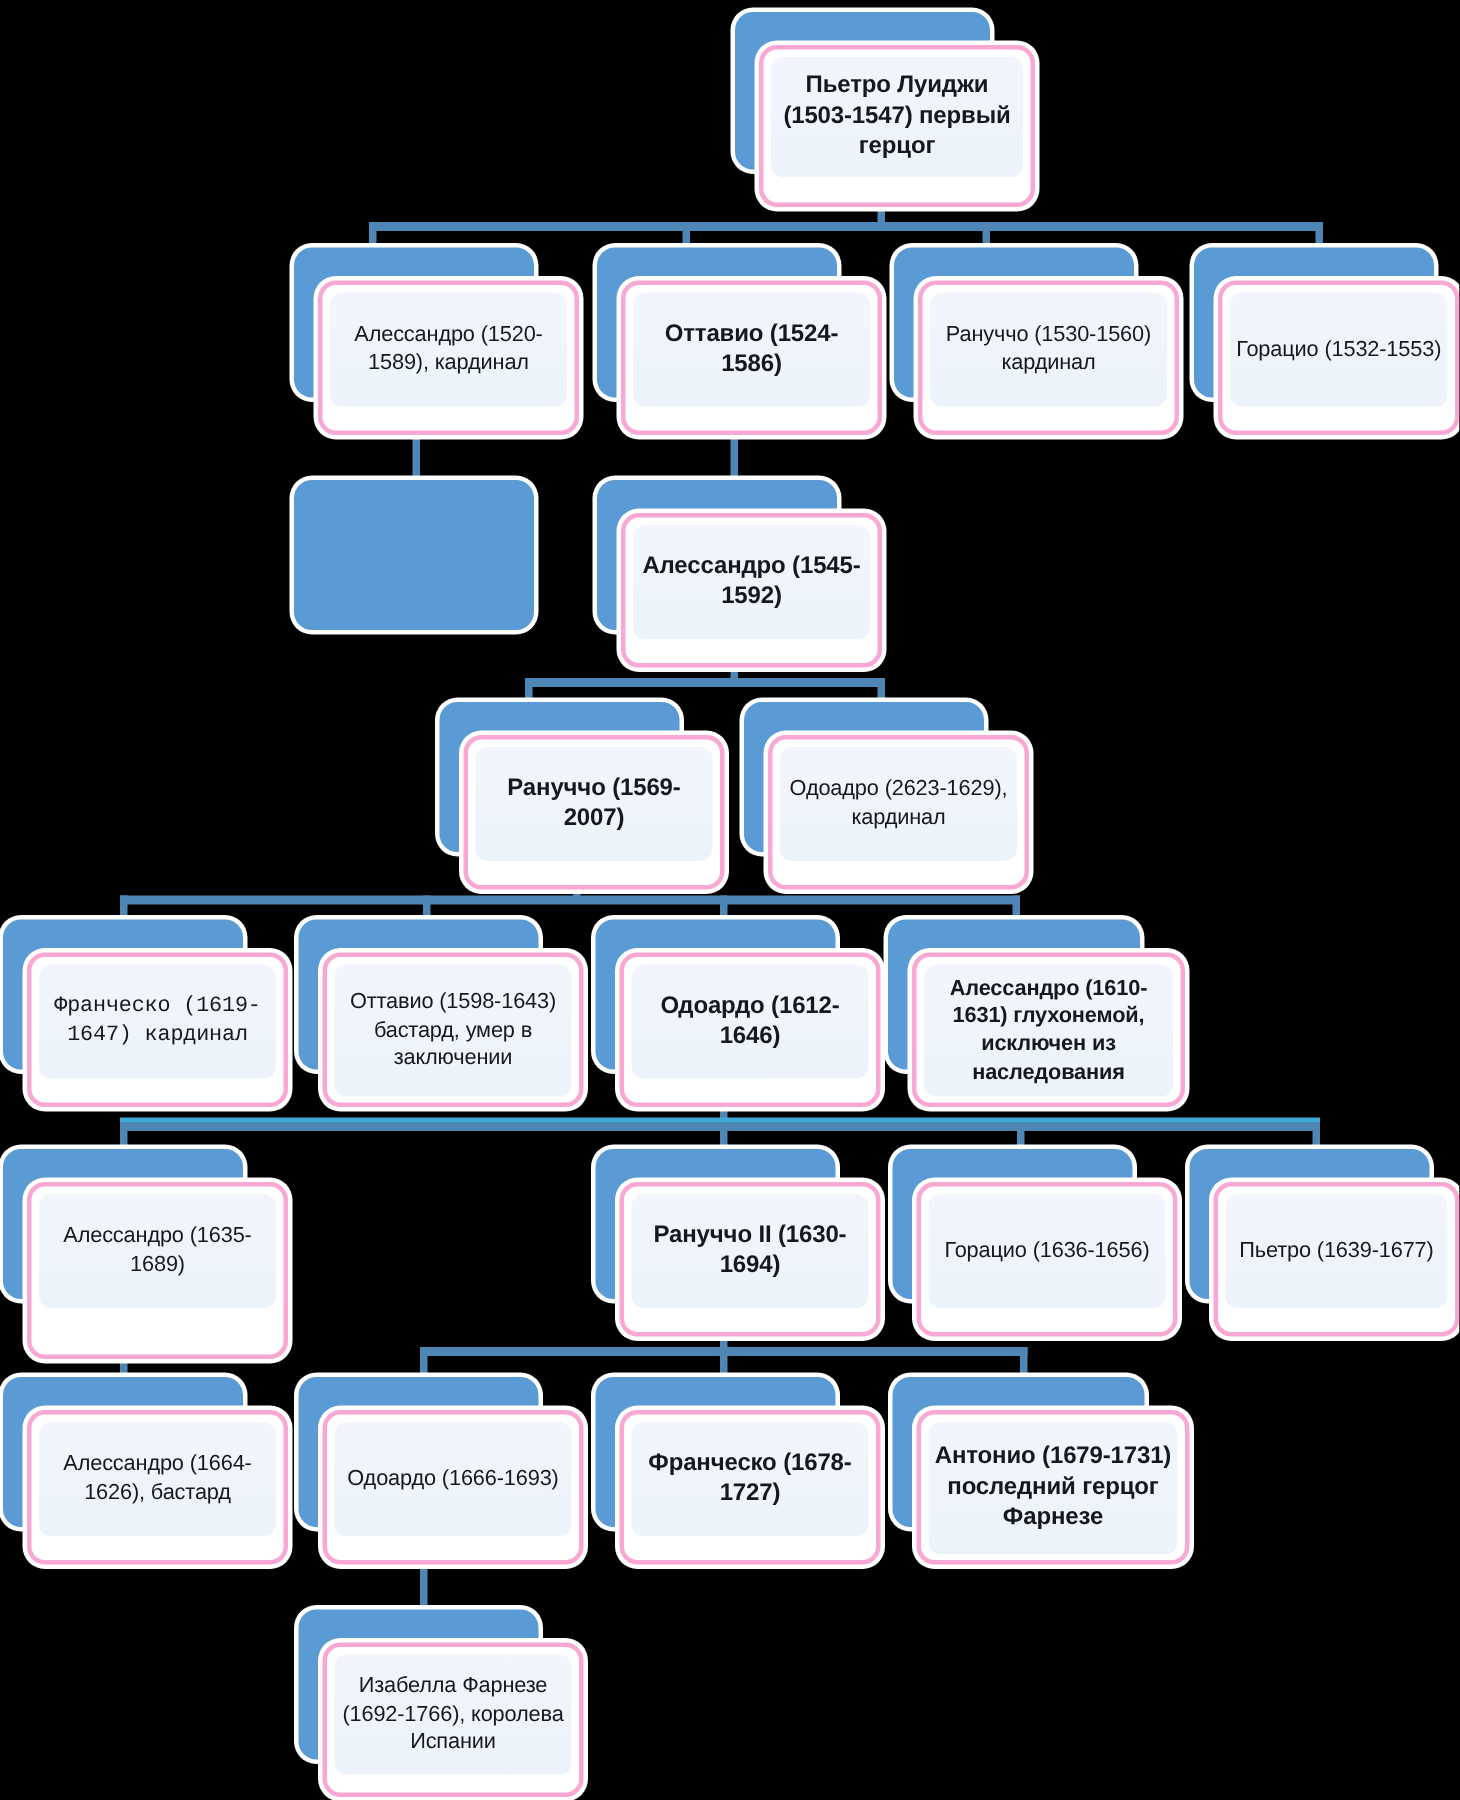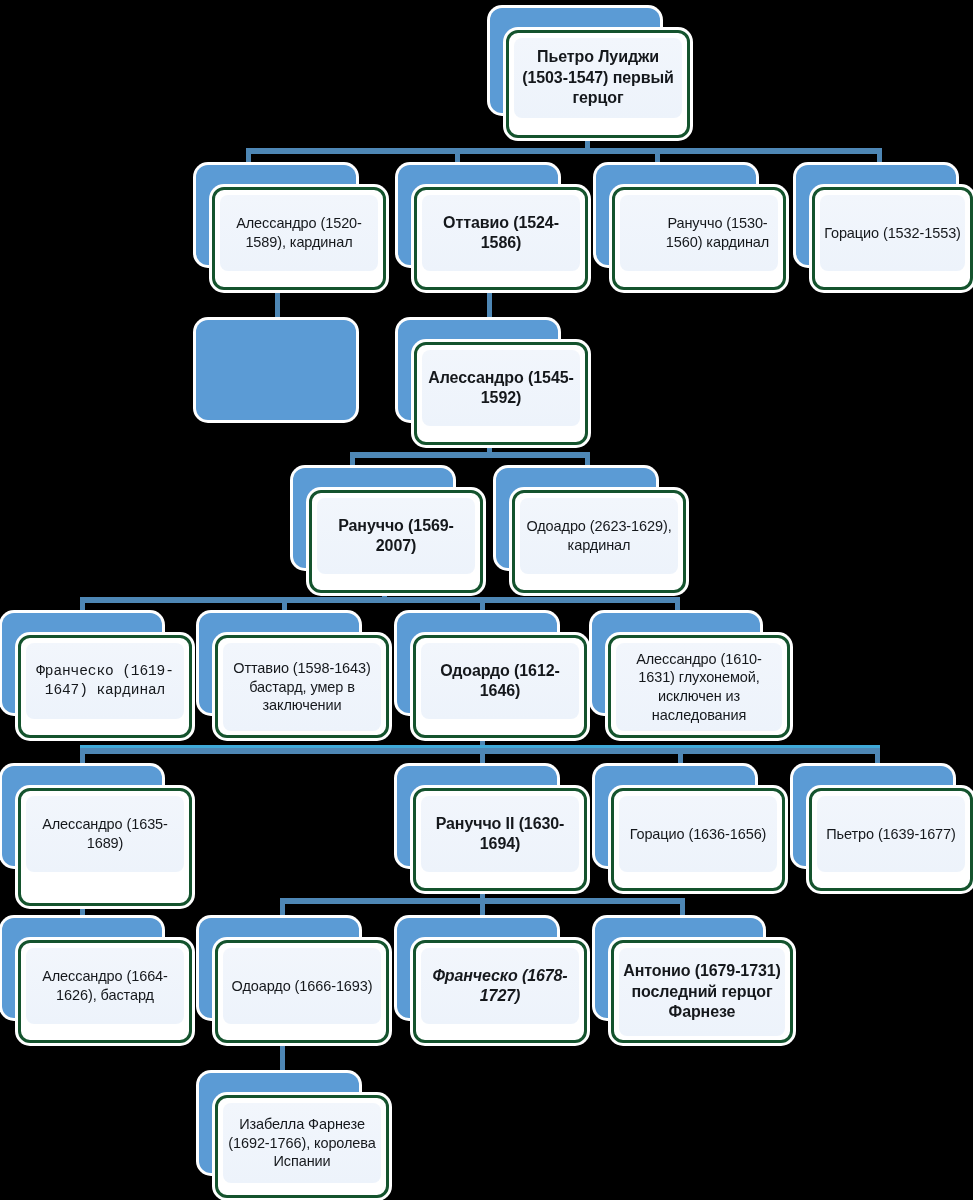--- a/index.html
+++ b/index.html
@@ -16,21 +16,21 @@
   .node .plate{
     position:absolute;left:0;top:0;
     background:#5B9BD5;
     border-radius:12px;
     box-shadow:0 0 0 3px #ffffff;
   }
   
   .node .card{
     position:absolute;
     background:#ffffff;
-    border:3px solid #14532d;
+    border:3px solid #f9a8d4;
     border-radius:12px;
     box-shadow:0 0 0 3px #ffffff;
     box-sizing:border-box;
   }
   
   .node .inner{
     position:absolute;left:5px;right:5px;top:5px;
     background:linear-gradient(180deg,#F2F6FC 0%,#EDF3FB 100%);
     border-radius:8px;
     display:flex;align-items:center;justify-content:center;
@@ -115,21 +115,21 @@
     <div class="card" style="left:16px;top:22px;width:174px;height:103px;">
       <div class="inner" style="height:76px;">
         <span class="label">Оттавио (1524-1586)</span>
       </div>
     </div>
   </div>
 
   <div class="node" style="left:596px;top:165px;width:190px;height:125px;">
     <div class="plate" style="width:160px;height:100px;"></div>
     <div class="card" style="left:16px;top:22px;width:174px;height:103px;">
-      <div class="inner" style="height:76px;padding-left:37px;">
+      <div class="inner" style="height:76px;">
         <span class="label">Рануччо (1530-1560) кардинал</span>
       </div>
     </div>
   </div>
 
   <div class="node" style="left:796px;top:165px;width:177px;height:125px;">
     <div class="plate" style="width:160px;height:100px;"></div>
     <div class="card" style="left:16px;top:22px;width:161px;height:103px;">
       <div class="inner" style="height:76px;">
         <span class="label">Горацио (1532-1553)</span>
@@ -188,21 +188,21 @@
 
   <div class="node bold" style="left:397px;top:613px;width:190px;height:125px;">
     <div class="plate" style="width:160px;height:100px;"></div>
     <div class="card" style="left:16px;top:22px;width:174px;height:103px;">
       <div class="inner" style="height:76px;">
         <span class="label">Одоардо (1612-1646)</span>
       </div>
     </div>
   </div>
 
-  <div class="node" style="left:592px;top:613px;width:198px;height:125px;">
+  <div class="node" style="left:592px;top:613px;width:198px;height:125px;font-weight:bold;">
     <div class="plate" style="width:168px;height:100px;"></div>
     <div class="card" style="left:16px;top:22px;width:182px;height:103px;">
       <div class="inner" style="height:88px;">
         <span class="label">Алессандро (1610-1631) глухонемой, исключен из наследования</span>
       </div>
     </div>
   </div>
 
   <div class="node" style="left:2px;top:766px;width:190px;height:125px;">
     <div class="plate" style="width:160px;height:100px;"></div>
@@ -254,21 +254,21 @@
     <div class="card" style="left:16px;top:22px;width:174px;height:103px;">
       <div class="inner" style="height:76px;">
         <span class="label">Одоардо (1666-1693)</span>
       </div>
     </div>
   </div>
 
   <div class="node bold" style="left:397px;top:918px;width:190px;height:125px;">
     <div class="plate" style="width:160px;height:100px;"></div>
     <div class="card" style="left:16px;top:22px;width:174px;height:103px;">
-      <div class="inner" style="height:76px;font-style:italic;">
+      <div class="inner" style="height:76px;">
         <span class="label">Франческо (1678-1727)</span>
       </div>
     </div>
   </div>
 
   <div class="node bold" style="left:595px;top:918px;width:198px;height:125px;">
     <div class="plate" style="width:168px;height:100px;"></div>
     <div class="card" style="left:16px;top:22px;width:182px;height:103px;">
       <div class="inner" style="height:88px;">
         <span class="label">Антонио (1679-1731) последний герцог Фарнезе</span>

